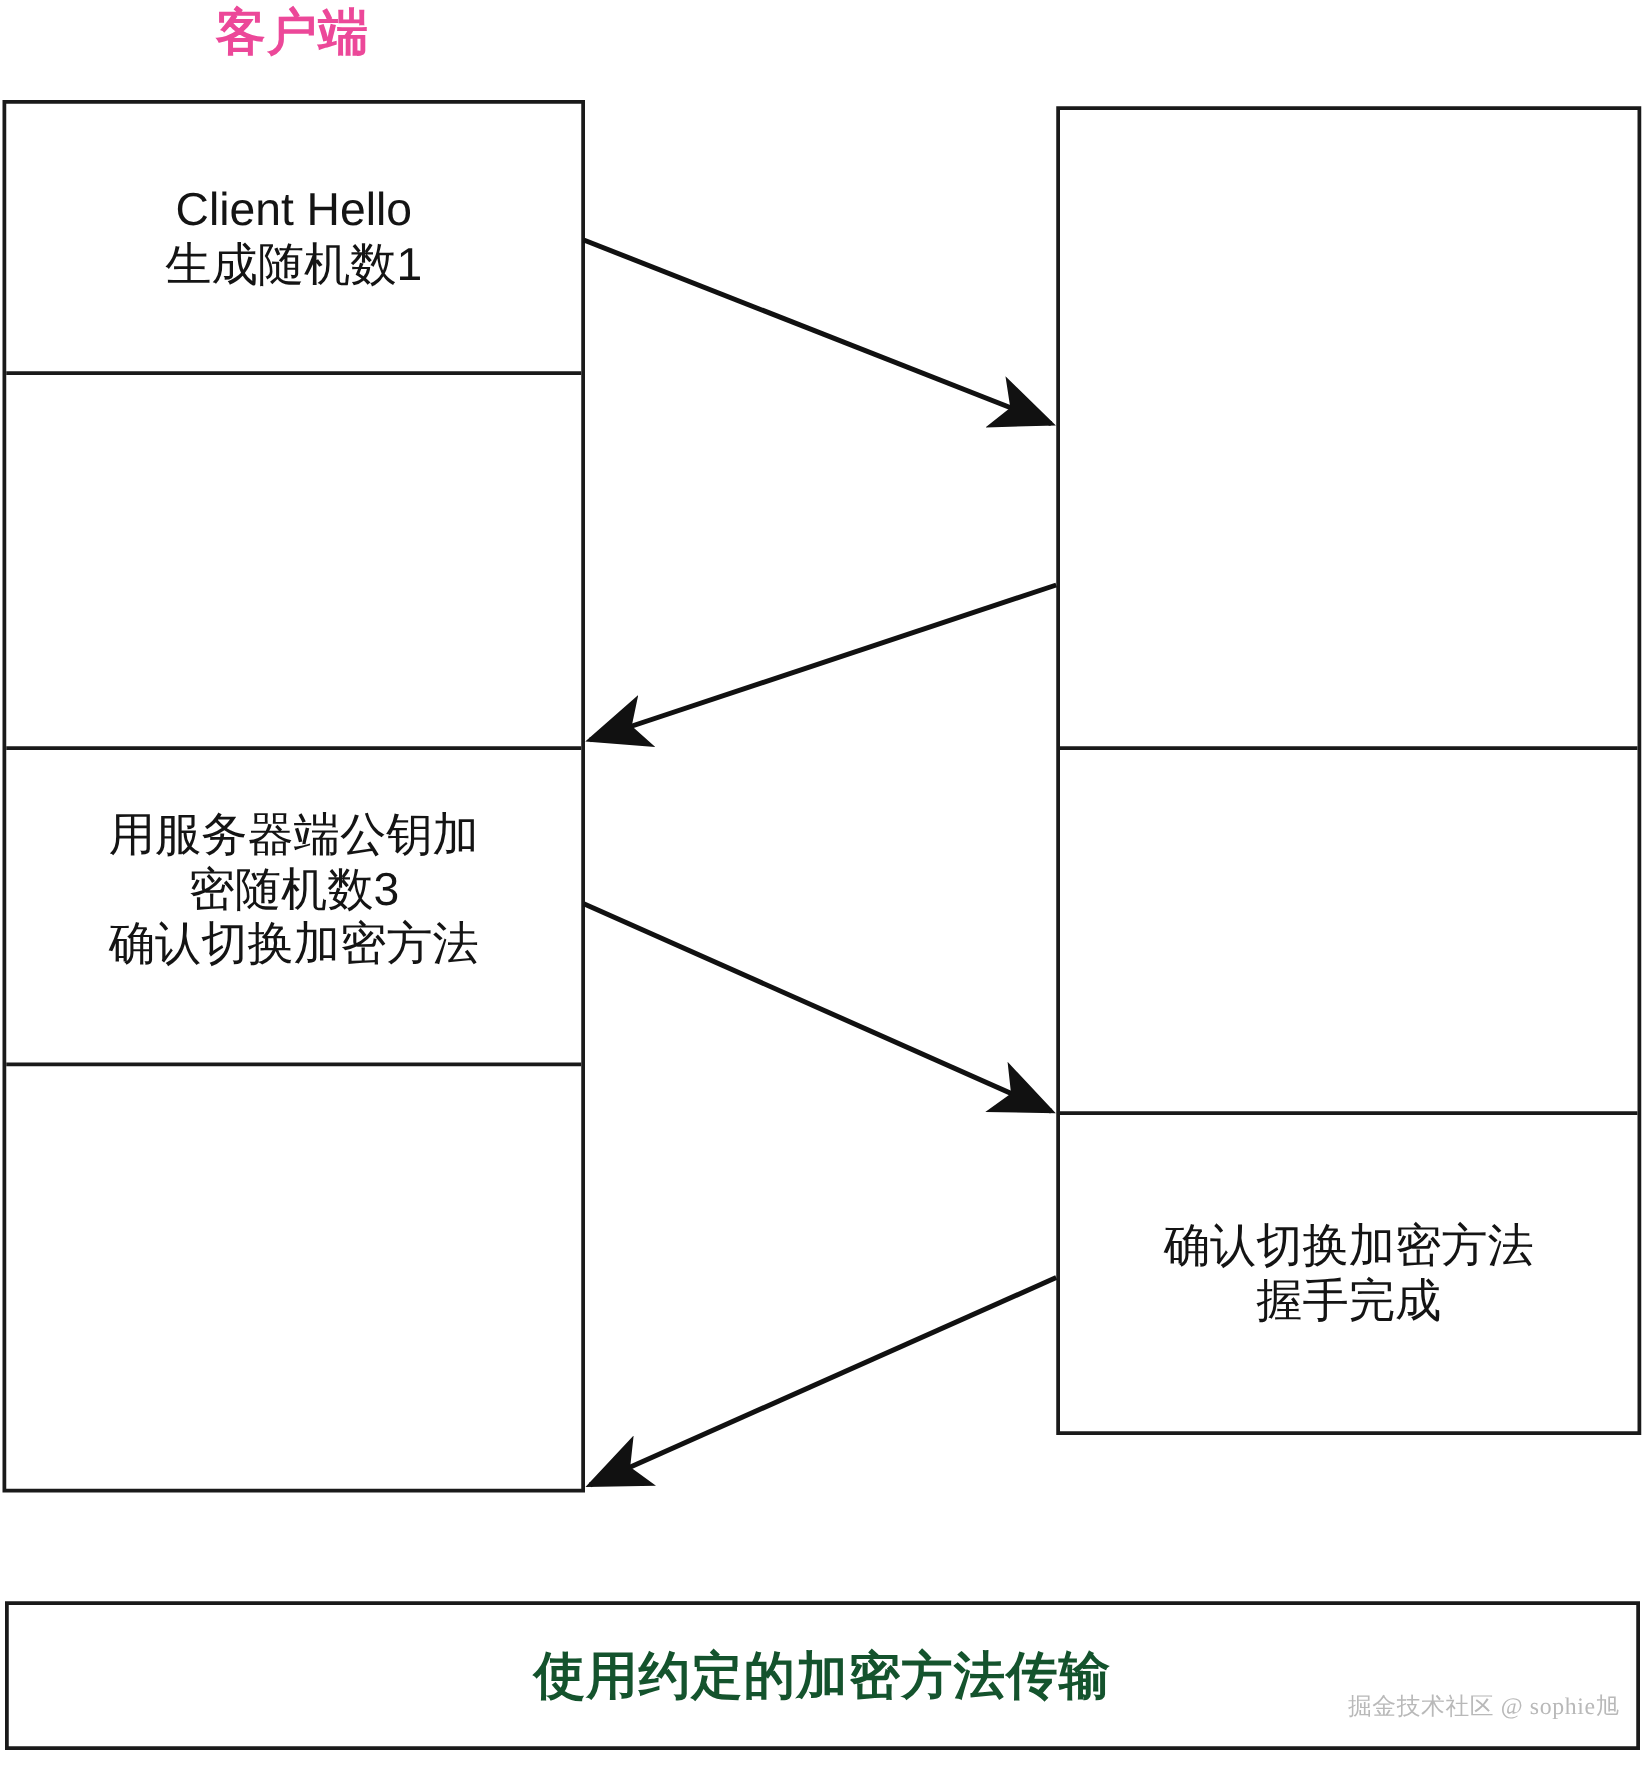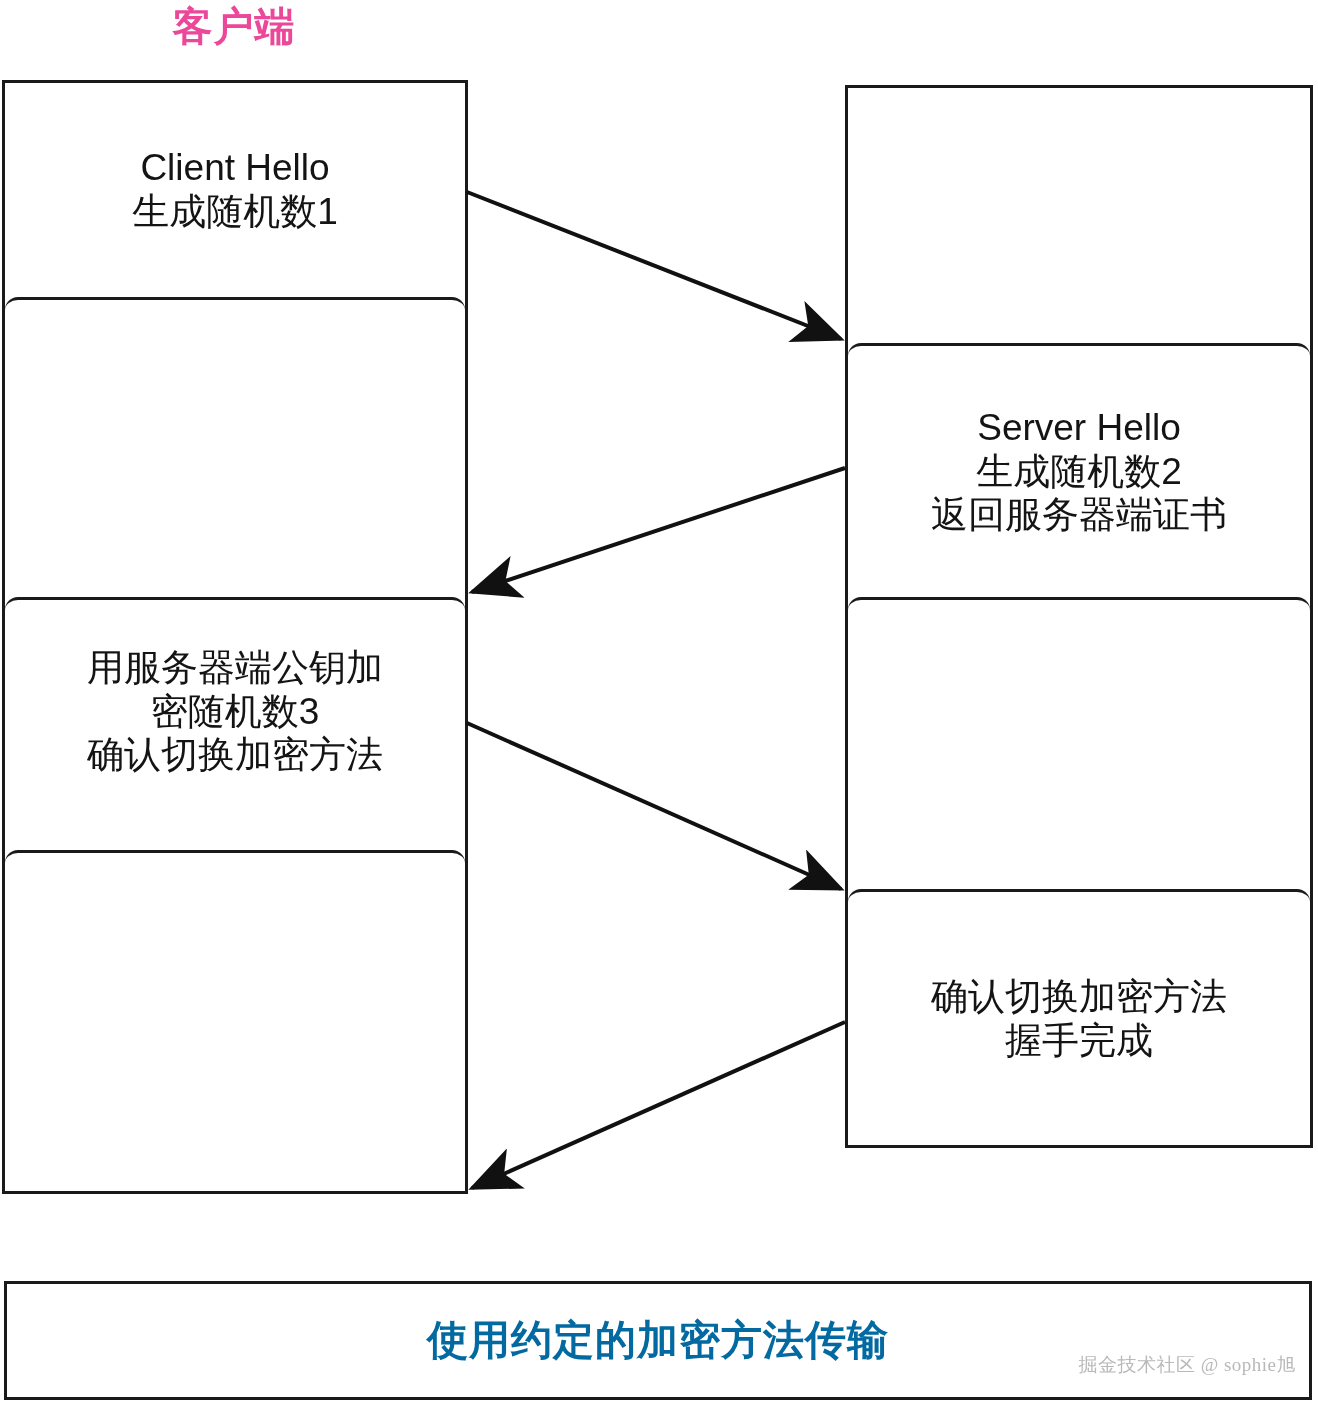--- a/index.html
+++ b/index.html
@@ -46,21 +46,20 @@
   
   .cell {
     position: absolute;
     box-sizing: border-box;
     left: 0;
     width: 100%;
     display: flex;
     align-items: center;
     justify-content: center;
     text-align: center;
-    border-radius: 13px;
   }
   .cell + .cell { }
   .cell.divided { border-top: 3px solid #1a1a1a; }
 
   .cell-text {
     font-size: 37px;
     line-height: 1.18;
     font-weight: 500;
     color: #141414;
     padding: 0 8px;
@@ -100,21 +99,21 @@
     height: 119px;
     border: 3px solid #1a1a1a;
     background: #ffffff;
     display: flex;
     align-items: center;
     justify-content: center;
   }
   #bottom-bar-text {
     font-size: 41px;
     font-weight: 600;
-    color: #0369a1;
+    color: #14532d;
     letter-spacing: 1px;
   }
 
   
   #watermark {
     position: absolute;
     right: 22px;
     top: 1352px;
     font-family: "Liberation Serif", "DejaVu Serif", serif;
     font-size: 19px;
@@ -145,25 +144,20 @@
     </div>
     <div class="cell divided" id="client-cell-4">
       <div class="cell-text"></div>
     </div>
   </div>
 
   <div class="lane" id="server-lane">
     <div class="cell" id="server-cell-1">
       <div class="cell-text"></div>
     </div>
-    <div class="cell divided" id="server-cell-2">
-      <div class="cell-text latin-lead">Server Hello
-生成随机数2
-返回服务器端证书</div>
-    </div>
     <div class="cell divided" id="server-cell-3">
       <div class="cell-text"></div>
     </div>
     <div class="cell divided" id="server-cell-4">
       <div class="cell-text">确认切换加密方法
 握手完成</div>
     </div>
   </div>
 
   <svg id="arrows" viewBox="0 0 1318 1414" width="1318" height="1414">

